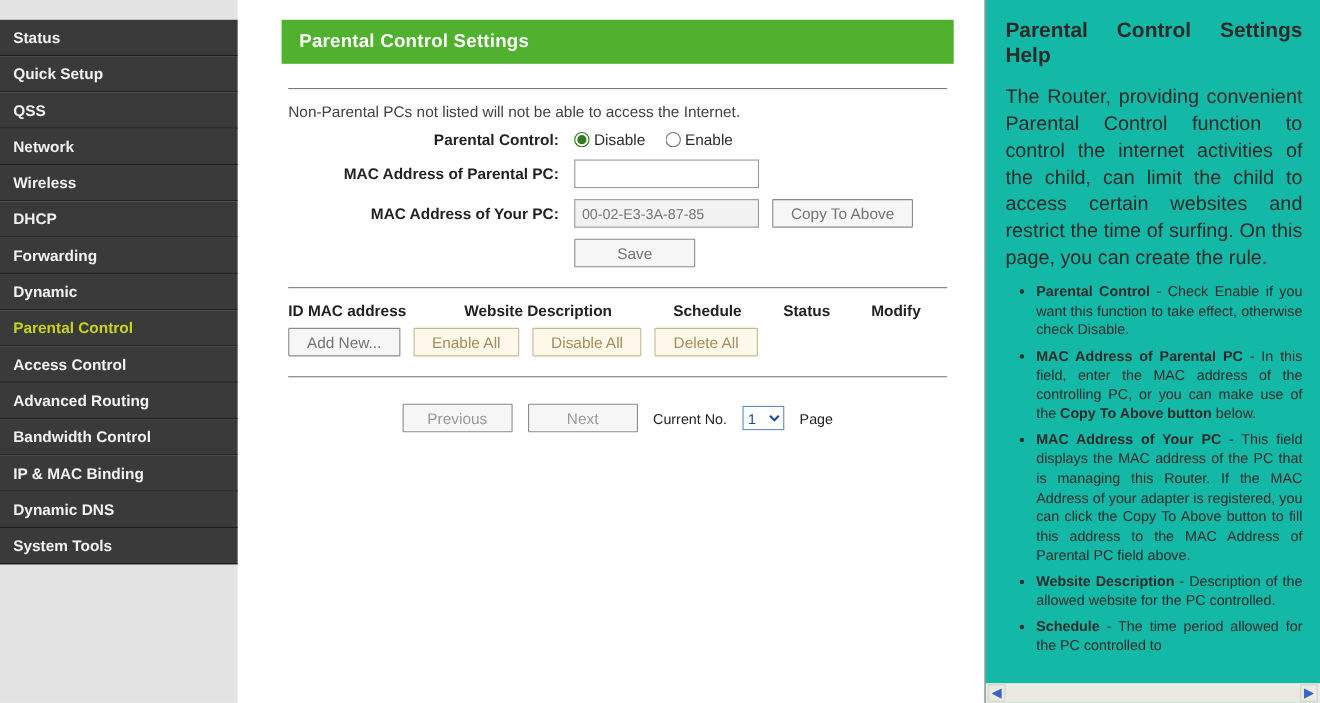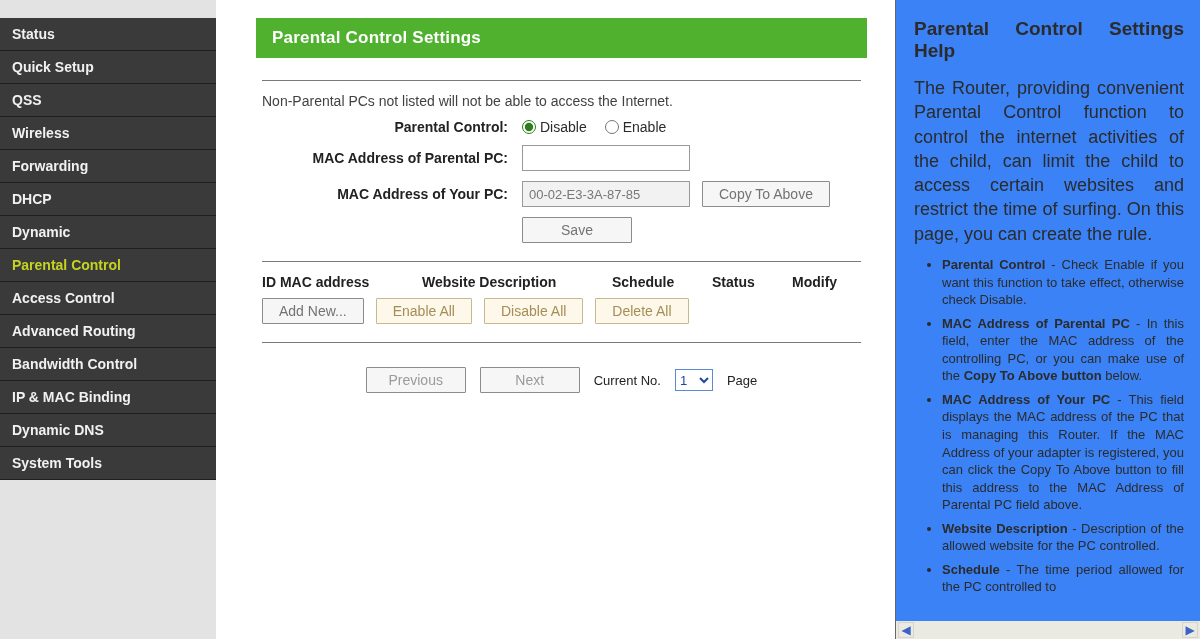--- a/index.html
+++ b/index.html
@@ -114,21 +114,21 @@
     .pager-row { display:flex; align-items:center; justify-content:center; gap:14px; padding-top: 12px; }
     .pager-row .btn.muted { min-width: 100px; }
     .page-select {
       width: 38px; height: 22px; border: 1px solid #5b8bd6; background: #fff;
       font-size: 13px; color: #1a4aa0;
     }
     .pager-label { font-size: 13px; color: #232323; }
     
     .help {
       width: 304px;
-      background: #3b82f6;
+      background: #14b8a6;
       padding: 18px 16px 0 18px;
       flex-shrink: 0;
       overflow-y: hidden;
       position: relative;
     }
     .help h2 {
       font-size: 19px;
       font-weight: 700;
       text-align: justify;
       text-justify: inter-word;
@@ -159,23 +159,24 @@
 </head>
 <body>
 
 <div class="app">
 
   <nav class="sidebar">
     <ul class="nav">
       <li>Status</li>
       <li>Quick Setup</li>
       <li>QSS</li>
+      <li>Network</li>
       <li>Wireless</li>
+      <li>DHCP</li>
       <li>Forwarding</li>
-      <li>DHCP</li>
       <li>Dynamic</li>
       <li class="active">Parental Control</li>
       <li>Access Control</li>
       <li>Advanced Routing</li>
       <li>Bandwidth Control</li>
       <li>IP &amp; MAC Binding</li>
       <li>Dynamic DNS</li>
       <li>System Tools</li>
     </ul>
   </nav>

